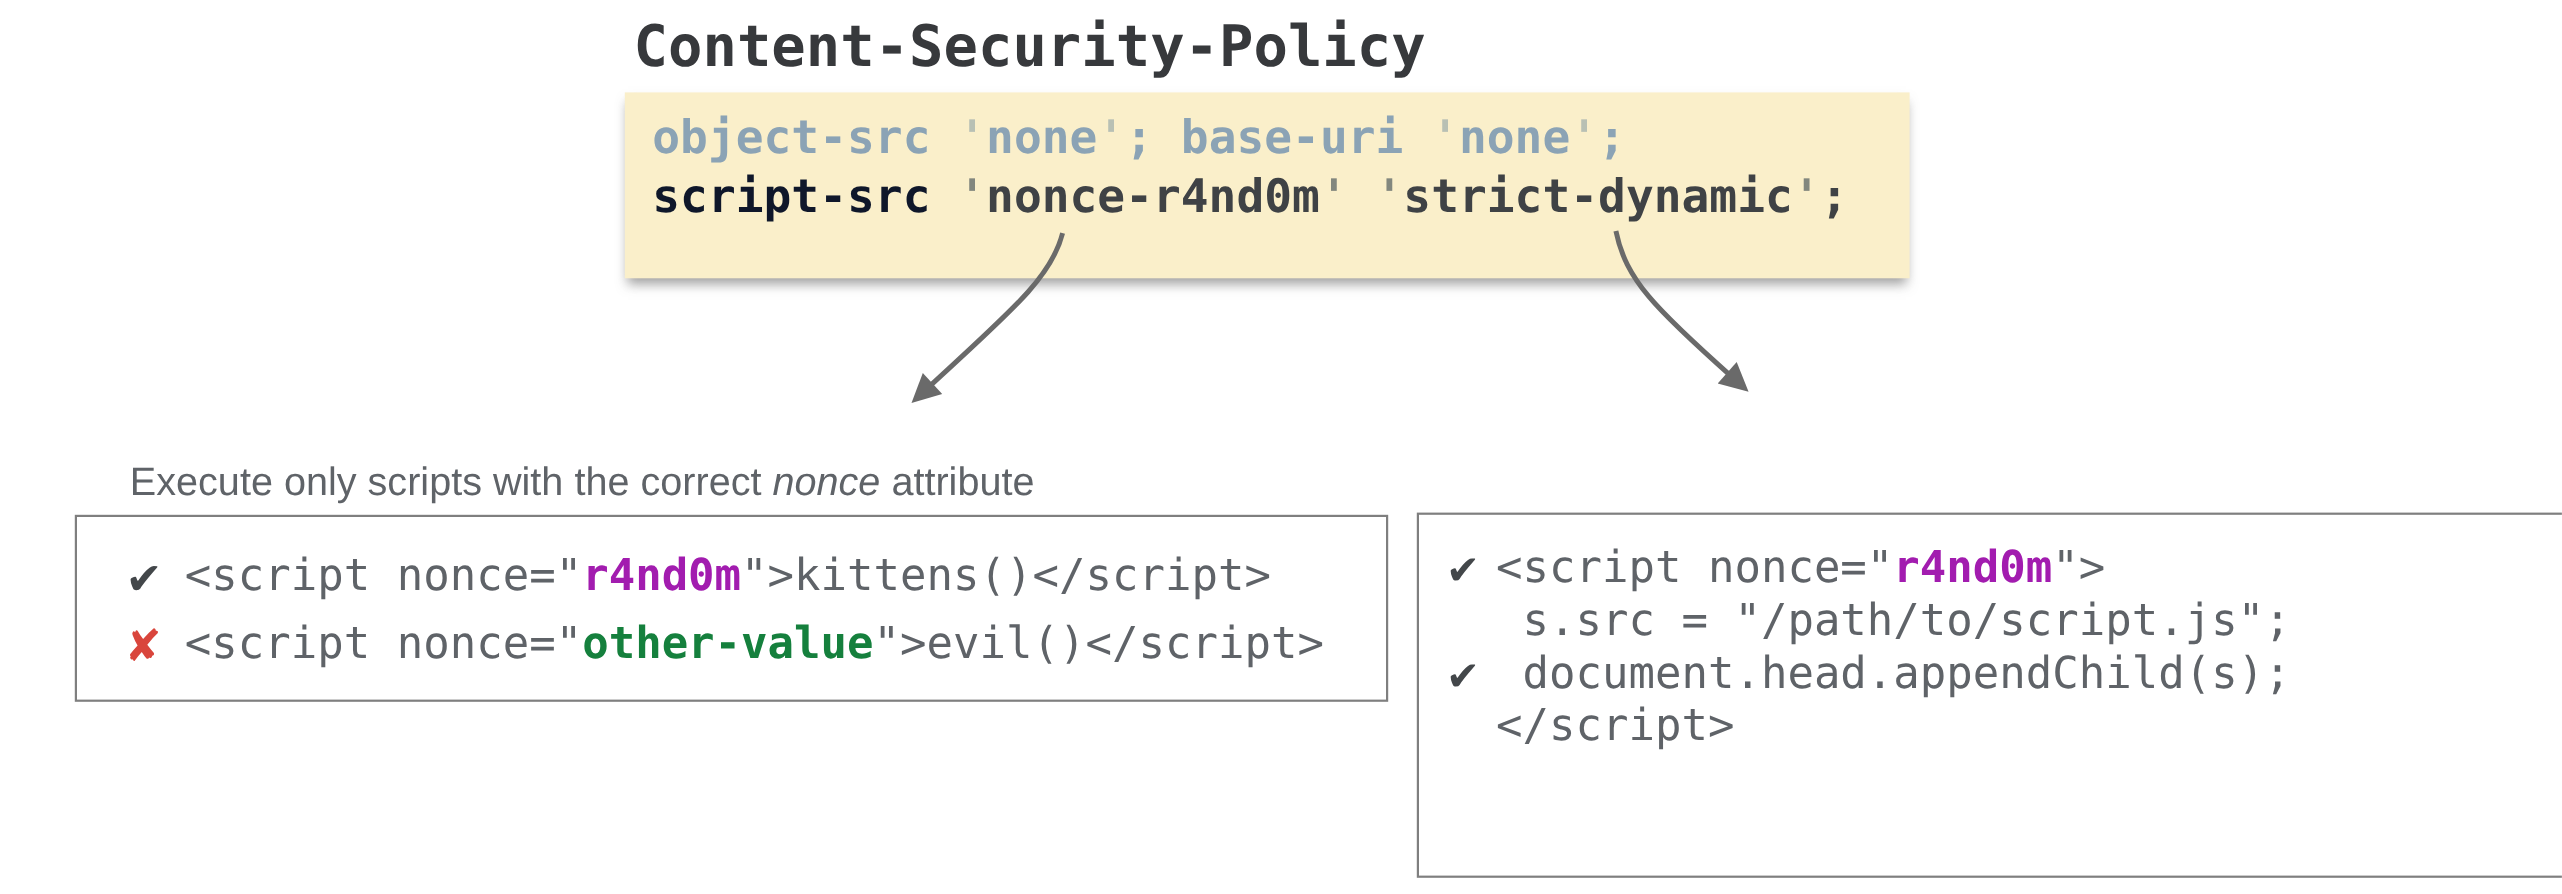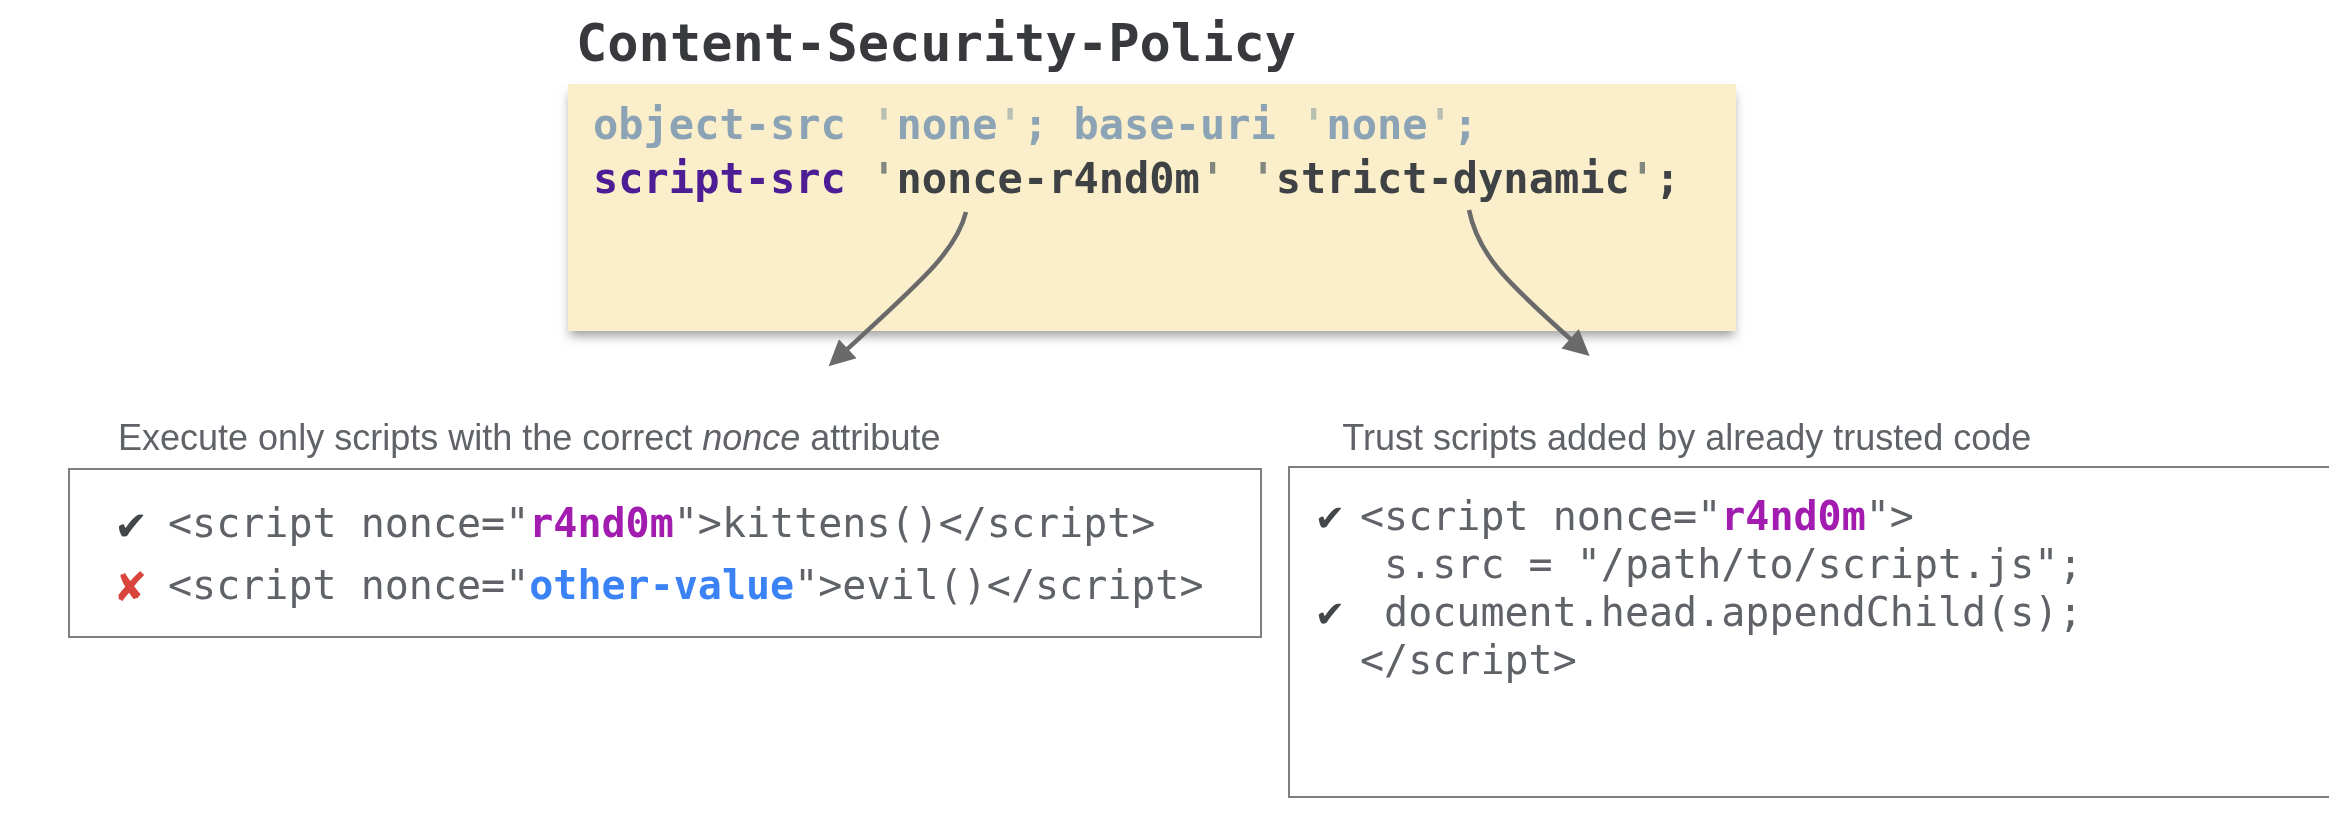--- a/index.html
+++ b/index.html
@@ -10,35 +10,35 @@
   }
 
   .title {
     position:absolute; left:528px; top:14px;
     font-size:52px; line-height:58px; font-weight:bold;
     color:#37393c; white-space:pre;
     font-family:"DejaVu Sans Mono", monospace;
   }
 
   .policy-box {
-    position:absolute; left:520px; top:84px; width:1168px; height:247px;
+    position:absolute; left:520px; top:84px; width:1168px; height:169px;
     background:#faefca;
     box-shadow:0 7px 10px -2px rgba(80,80,80,0.55);
     padding:14px 0 0 25px;
   }
   .policy-line { font-size:42px; line-height:54px; font-weight:bold; white-space:pre; }
 
   .tk-dir   { color:#8ba3b5; }
   .tk-q1    { color:#b8c0b4; }
-  .tk-blue  { color:#4c1d95; }
+  .tk-blue  { color:#0f172a; }
   .tk-q2    { color:#82877e; }
   .tk-dark  { color:#3f4245; }
   .tk-code  { color:#5f6368; }
   .tk-green { color:#a21caf; font-weight:bold; }
-  .tk-red   { color:#3b82f6; font-weight:bold; }
+  .tk-red   { color:#15803d; font-weight:bold; }
 
   .arrows { position:absolute; left:0; top:0; width:2329px; height:813px; pointer-events:none; }
 
   .caption {
     position:absolute; top:372px; font-size:36px; line-height:44px;
     color:#5f6368; font-family:"Liberation Sans", sans-serif; white-space:pre;
   }
   .caption-left  { left:30px; }
   .caption-right { left:1255px; }
   .caption .em { font-style:italic;text-align:center; }
@@ -78,23 +78,20 @@
       </marker>
     </defs>
     <path d="M 918 212 C 908 252, 872 282, 794 354" fill="none" stroke="#6a6a6a" stroke-width="4.5" marker-end="url(#ah)"></path>
     <path d="M 1421 210 C 1430 254, 1456 280, 1528 344" fill="none" stroke="#6a6a6a" stroke-width="4.5" marker-end="url(#ah)"></path>
   </svg>
 
   <div class="caption caption-left">
     <span>Execute only scripts with the correct </span><span class="em">nonce</span><span> attribute</span>
   </div>
 
-  <div class="caption caption-right">
-    <span>Trust scripts added by already trusted code</span>
-  </div>
 
   <div class="codebox codebox-left">
       <div class="code-row">
         <span class="mark check">✔</span>
         <span class="codeline"><span class="tk-code">&lt;script nonce="</span><span class="tk-green">r4nd0m</span><span class="tk-code">"&gt;kittens()&lt;/script&gt;</span></span>
       </div>
       <div class="code-row">
         <span class="mark cross">✘</span>
         <span class="codeline"><span class="tk-code">&lt;script nonce="</span><span class="tk-red">other-value</span><span class="tk-code">"&gt;evil()&lt;/script&gt;</span></span>
       </div>

